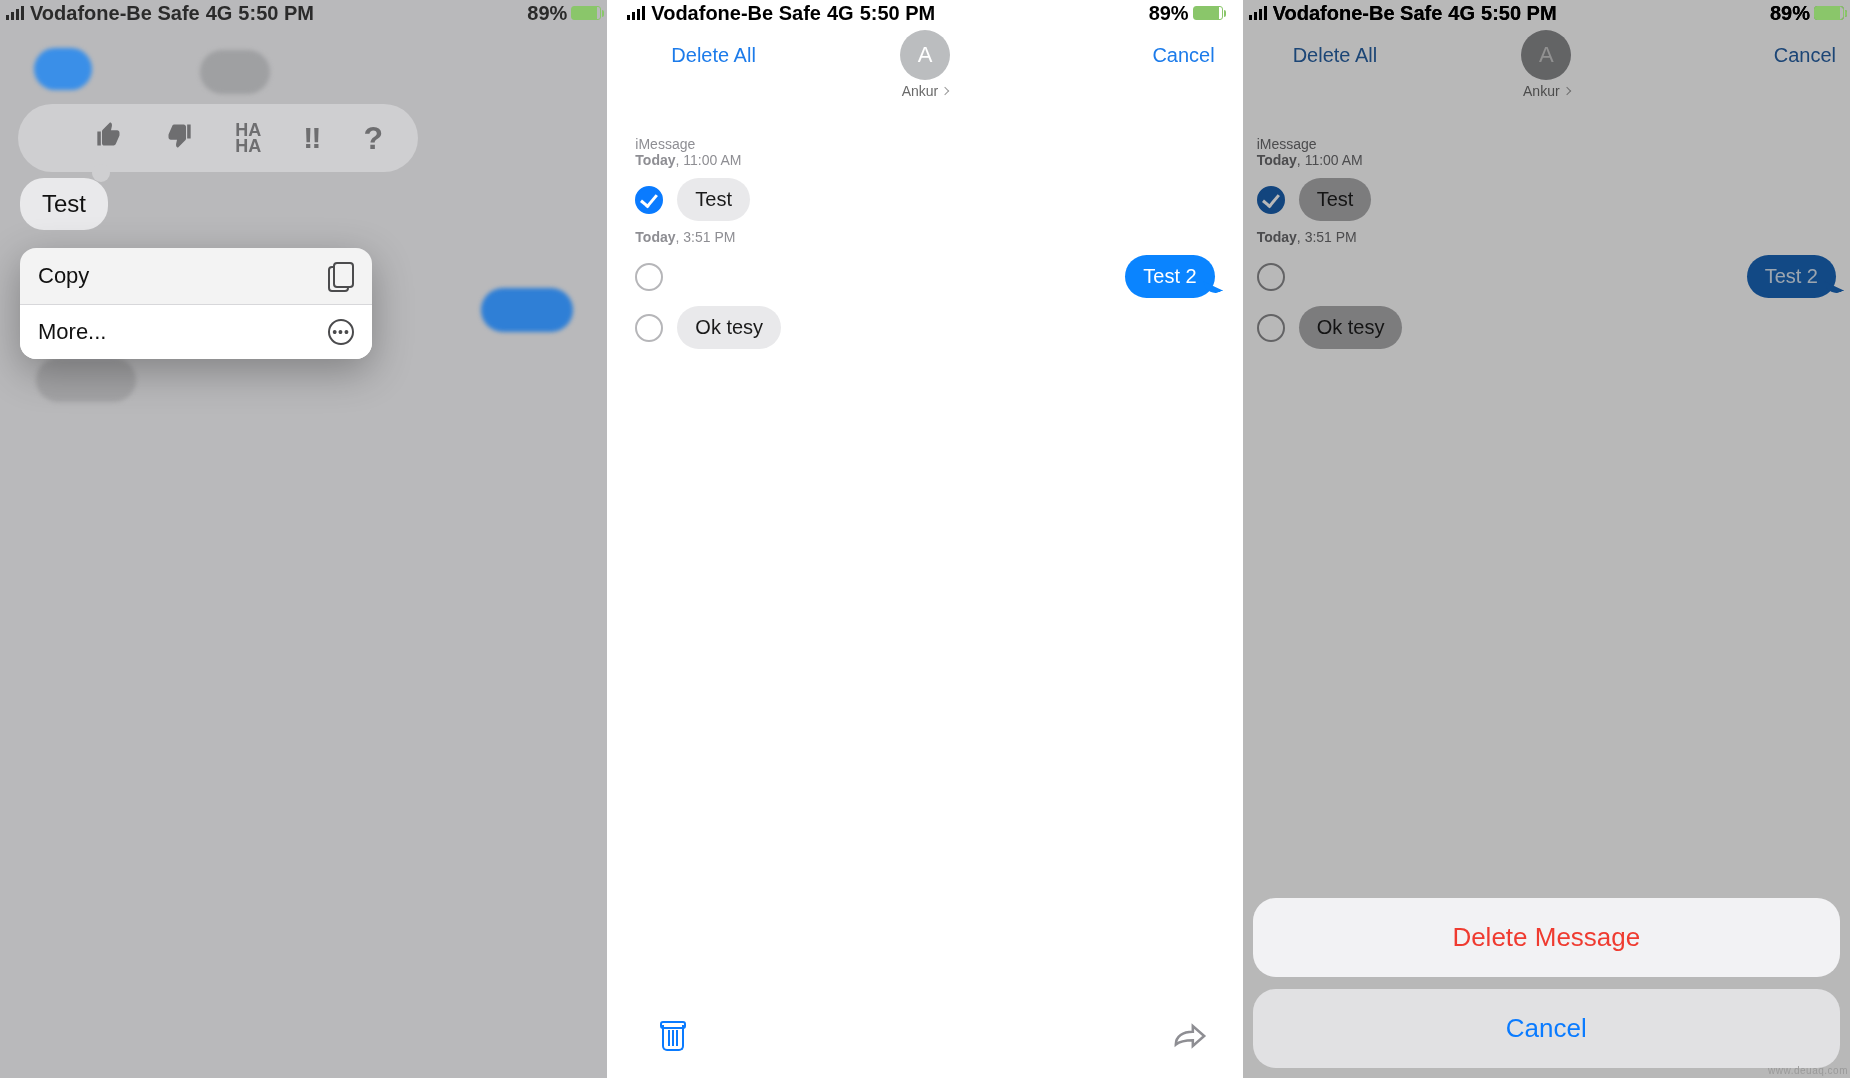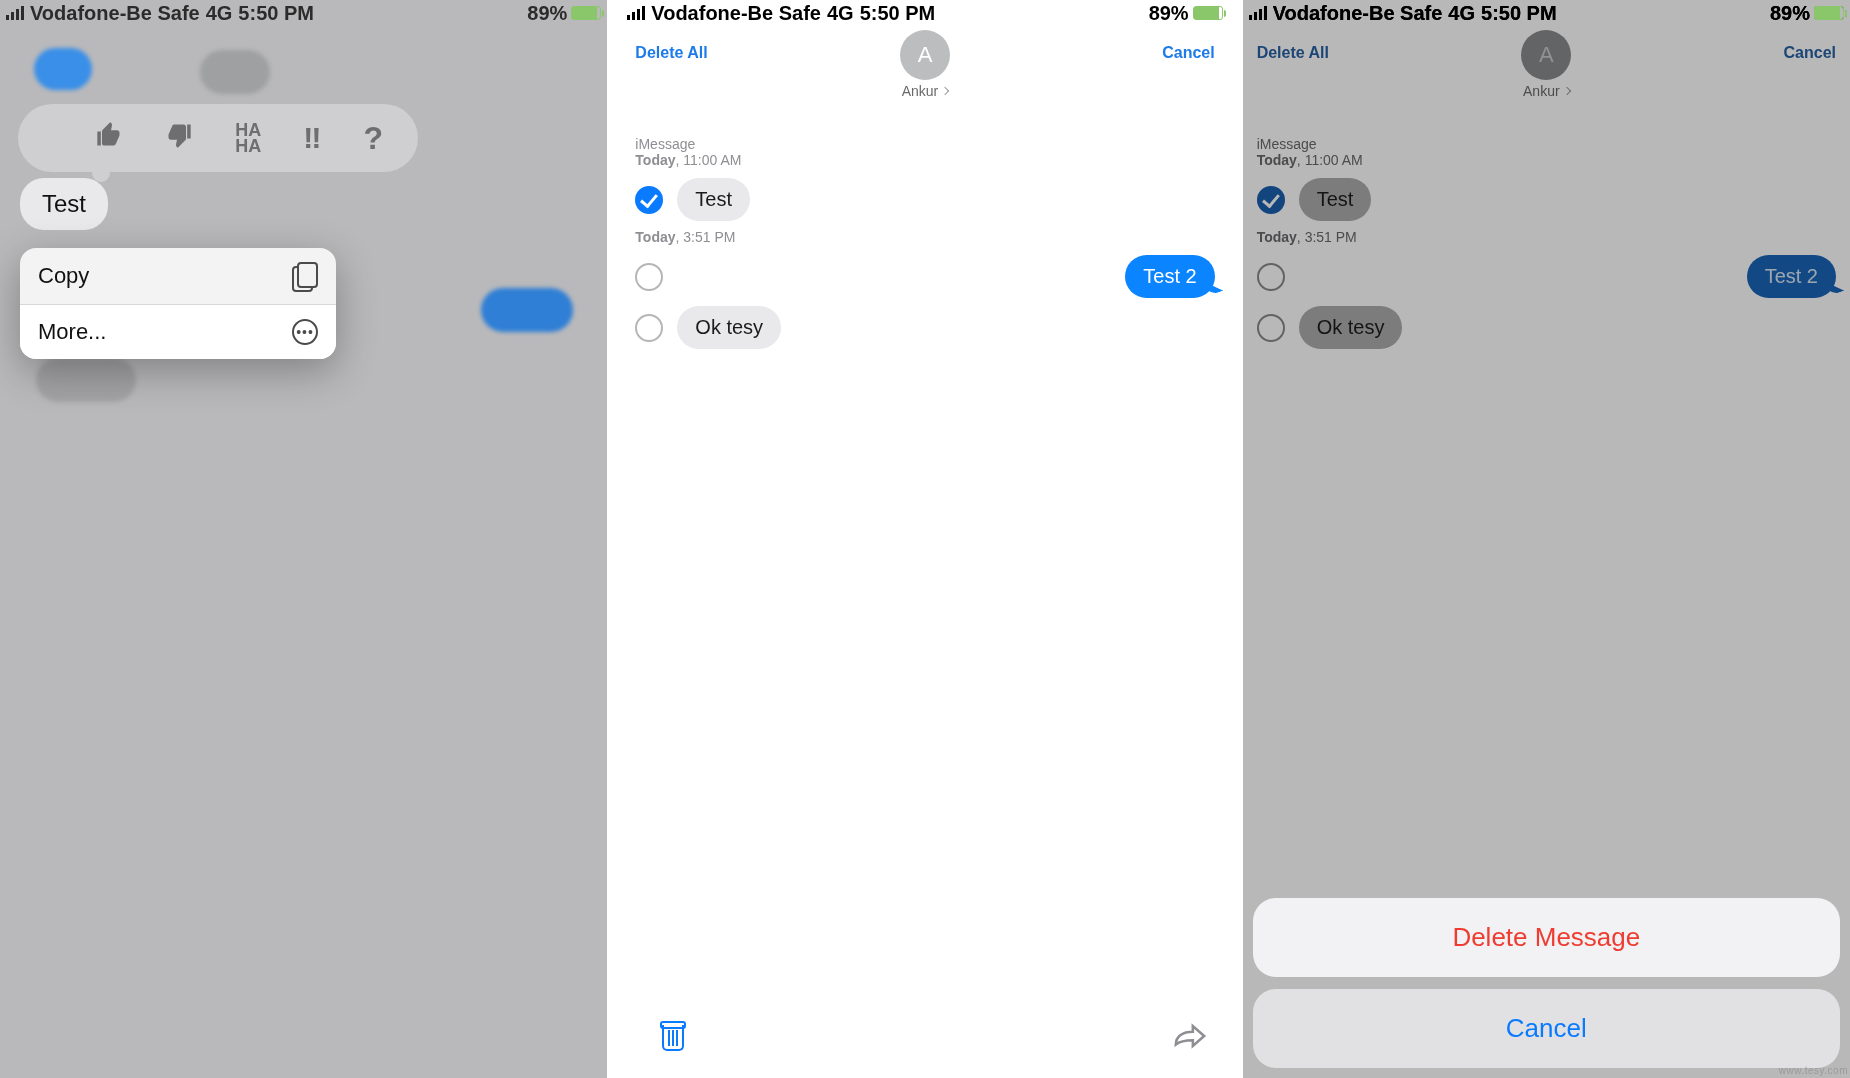--- a/index.html
+++ b/index.html
@@ -13,21 +13,21 @@
   .status.dim { color: #2b2b2b; }
   .status .left { display: flex; align-items: center; gap: 6px; }
   .status .right { margin-left: auto; display: flex; align-items: center; gap: 4px; }
   .signal { display: inline-flex; align-items: flex-end; gap: 2px; }
   .signal i { width: 3px; background: currentColor; display: inline-block; }
   .signal i:nth-child(1){height:5px}.signal i:nth-child(2){height:8px}.signal i:nth-child(3){height:11px}.signal i:nth-child(4){height:14px}
   .battery { width: 30px; height: 14px; border: 1.5px solid #8ac66a; border-radius: 3px; position: relative; display:inline-block; background:linear-gradient(to right,#8ac66a 0%,#8ac66a 88%,transparent 88%); }
   .battery::after { content:''; position:absolute; right:-4px; top:3px; width:2px; height:7px; background:#8ac66a; border-radius:0 2px 2px 0;}
   
   .edit-header { position:absolute; top:26px; left:0; right:0; height:86px; text-align:center; }
-  .edit-header .link { position:absolute; top:18px; font-size:16px; font-weight:700; color:#1c7bea; }
+  .edit-header .link { position:absolute; top:18px; font-size:20px; font-weight:400; color:#1c7bea;margin-left:36px; }
   .edit-header.dim .link { color:#2861a4; }
   .edit-header .link.l { left:14px; }
   .edit-header .link.r { right:14px; }
   .avatar { width:50px; height:50px; border-radius:50%; background:#bbbdbf; color:#fff; font-size:22px; font-weight:500; display:flex; align-items:center; justify-content:center; margin:4px auto 2px auto; }
   .edit-header.dim .avatar { background:#8a8b8d; color:#c9c9c9;}
   .contact { font-size:14px; color:#6a6a6a; display:inline-flex; align-items:center; gap:4px;}
   .chev-r { display:inline-block; width:6px; height:6px; border-top:1.5px solid #9a9a9a; border-right:1.5px solid #9a9a9a; transform:rotate(45deg); }
   
   .chat { position:absolute; top:118px; bottom:0; left:0; right:0; padding:10px 14px; }
   .tstamp { text-align:left; font-size:14px; color:#8e8e93; margin:8px 0 10px; }
@@ -59,21 +59,21 @@
   
   .blurblob { position:absolute; border-radius:22px; filter:blur(2px);}
   
   .reactions { position:absolute; left:18px; top:104px; width:400px; height:68px; background:#cfcfd1; border-radius:38px; display:flex; align-items:center; justify-content:space-around; padding:0 14px;}
   .reactions::after{content:'';position:absolute;left:74px;bottom:-10px;width:18px;height:18px;background:#cfcfd1;border-radius:50%;}
   .react-ico { font-size:28px; color:#6e6e70; font-weight:700;}
   .haha { font-family:Arial; font-weight:900; font-size:18px; line-height:0.9; color:#6e6e70; text-align:center;}
   
   .popout-bubble { position:absolute; left:20px; top:178px; background:#e9e9eb; color:#111; font-size:24px; padding:12px 22px; border-radius:24px;}
   
-  .ctx { position:absolute; left:20px; top:248px; width:316px; background:#f3f3f3; border-radius:16px; overflow:hidden; box-shadow:0 12px 40px rgba(0,0,0,.3);}
+  .ctx { position:absolute; left:20px; top:248px; width:352px; background:#f3f3f3; border-radius:16px; overflow:hidden; box-shadow:0 12px 40px rgba(0,0,0,.3);}
   .ctx .item { display:flex; align-items:center; justify-content:space-between; padding:14px 18px; font-size:22px; color:#111;}
   .ctx .sep { height:1px; background:#d7d7da;}
   .ctx .item.hl{background:#fff;}
   .copy-ico{width:26px;height:28px;position:relative;}
   .copy-ico::before{content:'';position:absolute;left:0;top:4px;width:17px;height:22px;border:2px solid #4b4b4d;border-radius:4px;}
   .copy-ico::after{content:'';position:absolute;right:0;top:0;width:17px;height:22px;border:2px solid #4b4b4d;border-radius:4px;background:#f3f3f3;}
   .more-ico{width:26px;height:26px;border:2px solid #4b4b4d;border-radius:50%;position:relative;}
   .more-ico::after{content:'•••';position:absolute;inset:0;display:flex;align-items:center;justify-content:center;font-size:14px;letter-spacing:1px;color:#4b4b4d;}
   
   .sheet { position:absolute; left:10px; right:10px; bottom:10px;}
@@ -289,16 +289,16 @@
         <span>89%</span>
         <span class="battery"></span>
       </div>
     </div>
 
     <div class="sheet">
       <div class="card danger">Delete Message</div>
       <div class="card cancel">Cancel</div>
     </div>
 
-    <div class="watermark">www.tesy.com</div>
+    <div class="watermark">www.deuaq.com</div>
   </div>
 
 </div>
 
 </body></html>

